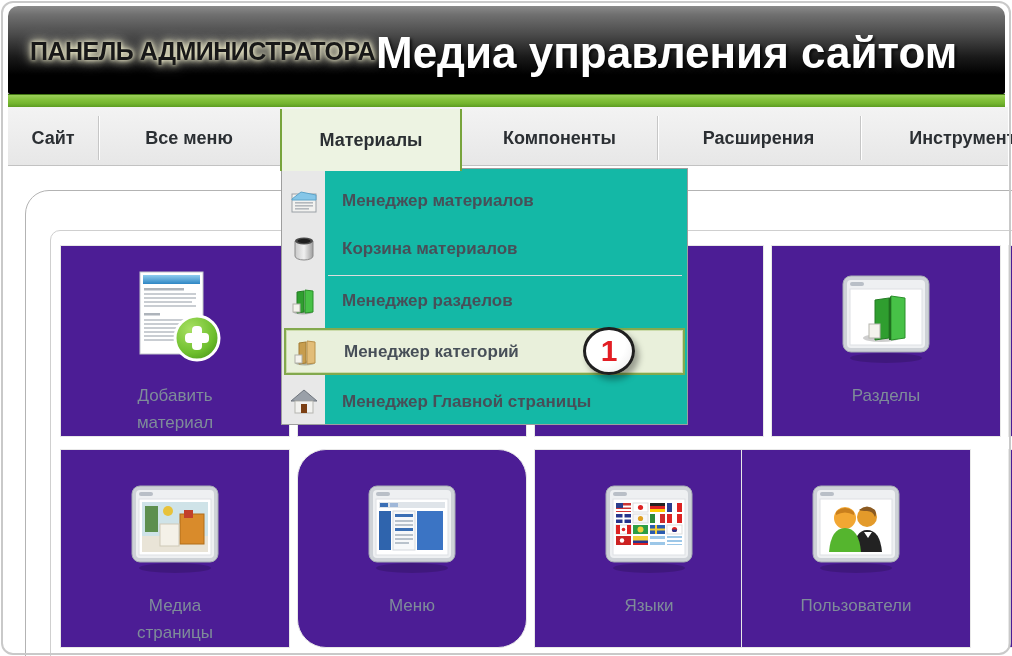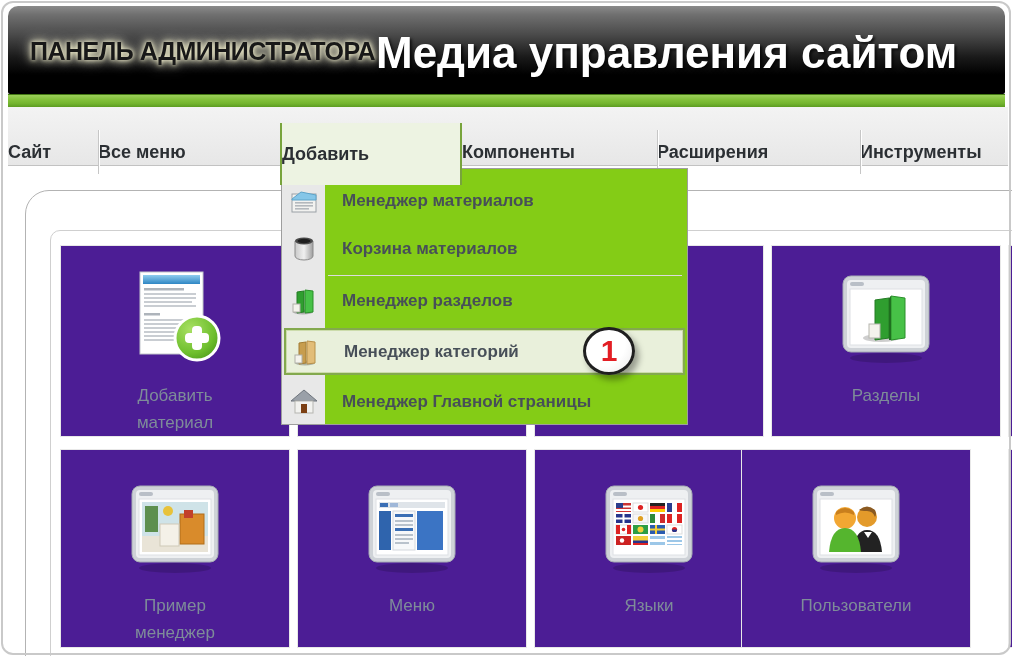--- a/index.html
+++ b/index.html
@@ -36,22 +36,22 @@
     background:linear-gradient(#9ccf5b 0%, #84c23c 35%, #74b52f 70%, #5c9c21 100%);
     border-top:1px solid #447a14;
   }
   
   .menubar {
     position:absolute; left:8px; top:107px; width:1000px; height:59px;
     background:linear-gradient(#f3f3f3, #e7e7e7);
     border-bottom:1px solid #c2c2c2;
   }
   .mcell {
-    position:absolute; top:16px; height:58px;
-    display:flex; align-items:center; justify-content:flex-start;
+    position:absolute; top:2px; height:58px;
+    display:flex; align-items:center; justify-content:center;
     font-size:18px; font-weight:bold; color:#2b2f33; cursor:pointer;
   }
   .mcell .sep {
     position:absolute; left:0; top:7px; bottom:7px; width:1px;
     background:#c6c6c6; box-shadow:1px 0 0 #ffffff;
   }
   .mcell.active {
     background:#edf3e2;
     border-left:2px solid #78a43c; border-right:2px solid #78a43c;
     height:62px; z-index:25;
@@ -72,21 +72,21 @@
   }
   .tile .icon-box { height:120px; display:flex; align-items:center; justify-content:center; margin-top:14px; }
   .tile.row2 .icon-box { margin-top:20px; }
   .tile .tile-label {
     font-size:17px; line-height:27px; color:#7e8c99; text-align:center; padding:2px 30px 0 30px;
   }
   .tile .tile-label.wrap2 { padding:2px 60px 0 60px; }
   
   .dropdown {
     position:absolute; left:281px; top:168px; width:407px; height:257px;
-    background:#84cc16; border:1px solid #9e9e9e; z-index:20;
+    background:#14b8a6; border:1px solid #9e9e9e; z-index:20;
   }
   .dd-gutter { position:absolute; left:0; top:0; width:43px; height:100%; background:#e8e8e8; }
   .dd-item { position:absolute; left:0; width:405px; height:48px; cursor:pointer; }
   .dd-icon { position:absolute; left:7px; top:50%; transform:translateY(-50%); width:30px; height:30px; }
   .dd-label {
     position:absolute; left:60px; top:50%; transform:translateY(-50%);
     font-size:17px; font-weight:bold; color:#474f58; white-space:nowrap;
   }
   .dd-sep { position:absolute; left:46px; right:5px; top:106px; height:1px; background:#dcdcdc; }
   .dd-item.highlight {
@@ -117,21 +117,21 @@
 
 <div class="menubar">
   <div class="mcell" style="left:0;width:90px;">
     <span>Сайт</span>
   </div>
   <div class="mcell" style="left:90px;width:182px;">
     <span class="sep"></span>
     <span>Все меню</span>
   </div>
   <div class="mcell active" style="left:272px;width:182px;">
-    <span>Добавить</span>
+    <span>Материалы</span>
   </div>
   <div class="mcell" style="left:454px;width:195px;">
     <span>Компоненты</span>
   </div>
   <div class="mcell" style="left:649px;width:203px;">
     <span class="sep"></span>
     <span>Расширения</span>
   </div>
   <div class="mcell" style="left:852px;width:220px;">
     <span class="sep"></span>
@@ -210,24 +210,24 @@
       <rect x="11" y="15" width="72" height="56" fill="#ffffff" stroke="#dde0e4"></rect>
       <rect x="14" y="18" width="66" height="50" fill="#cfe3e8"></rect>
       <rect x="14" y="52" width="66" height="16" fill="#e9e4d7"></rect>
       <rect x="52" y="30" width="24" height="30" fill="#d98b2b" stroke="#b06c18"></rect>
       <rect x="17" y="22" width="13" height="26" fill="#5d8f4e"></rect>
       <rect x="32" y="40" width="19" height="22" fill="#f4f1e8" stroke="#cfc9b8"></rect>
       <circle cx="40" cy="27" r="5" fill="#e8c23a"></circle>
       <rect x="56" y="26" width="9" height="8" fill="#c2402a"></rect>
     </svg>
   </div>
-  <div class="tile-label wrap2">Пример менеджер</div>
-</div>
-
-<div class="tile row2" style="left:297px;top:449px;height:199px;">
+  <div class="tile-label wrap2">Медиа страницы</div>
+</div>
+
+<div class="tile row2" style="left:297px;top:449px;height:199px;border-radius:29px;">
   <div class="icon-box">
     <svg width="94" height="92" viewBox="0 0 94 92">
       <ellipse cx="47" cy="84" rx="36" ry="5" fill="rgba(0,0,0,0.16)"></ellipse>
       <rect x="4" y="2" width="86" height="76" rx="8" fill="#ced2d7" stroke="#a7adb5"></rect>
       <rect x="8" y="6" width="78" height="68" rx="4" fill="#eef0f2"></rect>
       <rect x="11" y="8" width="14" height="4" rx="2" fill="#b9bfc7"></rect>
       <rect x="11" y="15" width="72" height="56" fill="#ffffff" stroke="#dde0e4"></rect>
       <rect x="14" y="18" width="66" height="6" fill="#dfe4e9"></rect>
       <rect x="15" y="19" width="8" height="4" fill="#3b6fb5"></rect>
       <rect x="25" y="19" width="8" height="4" fill="#9fb7d8"></rect>

